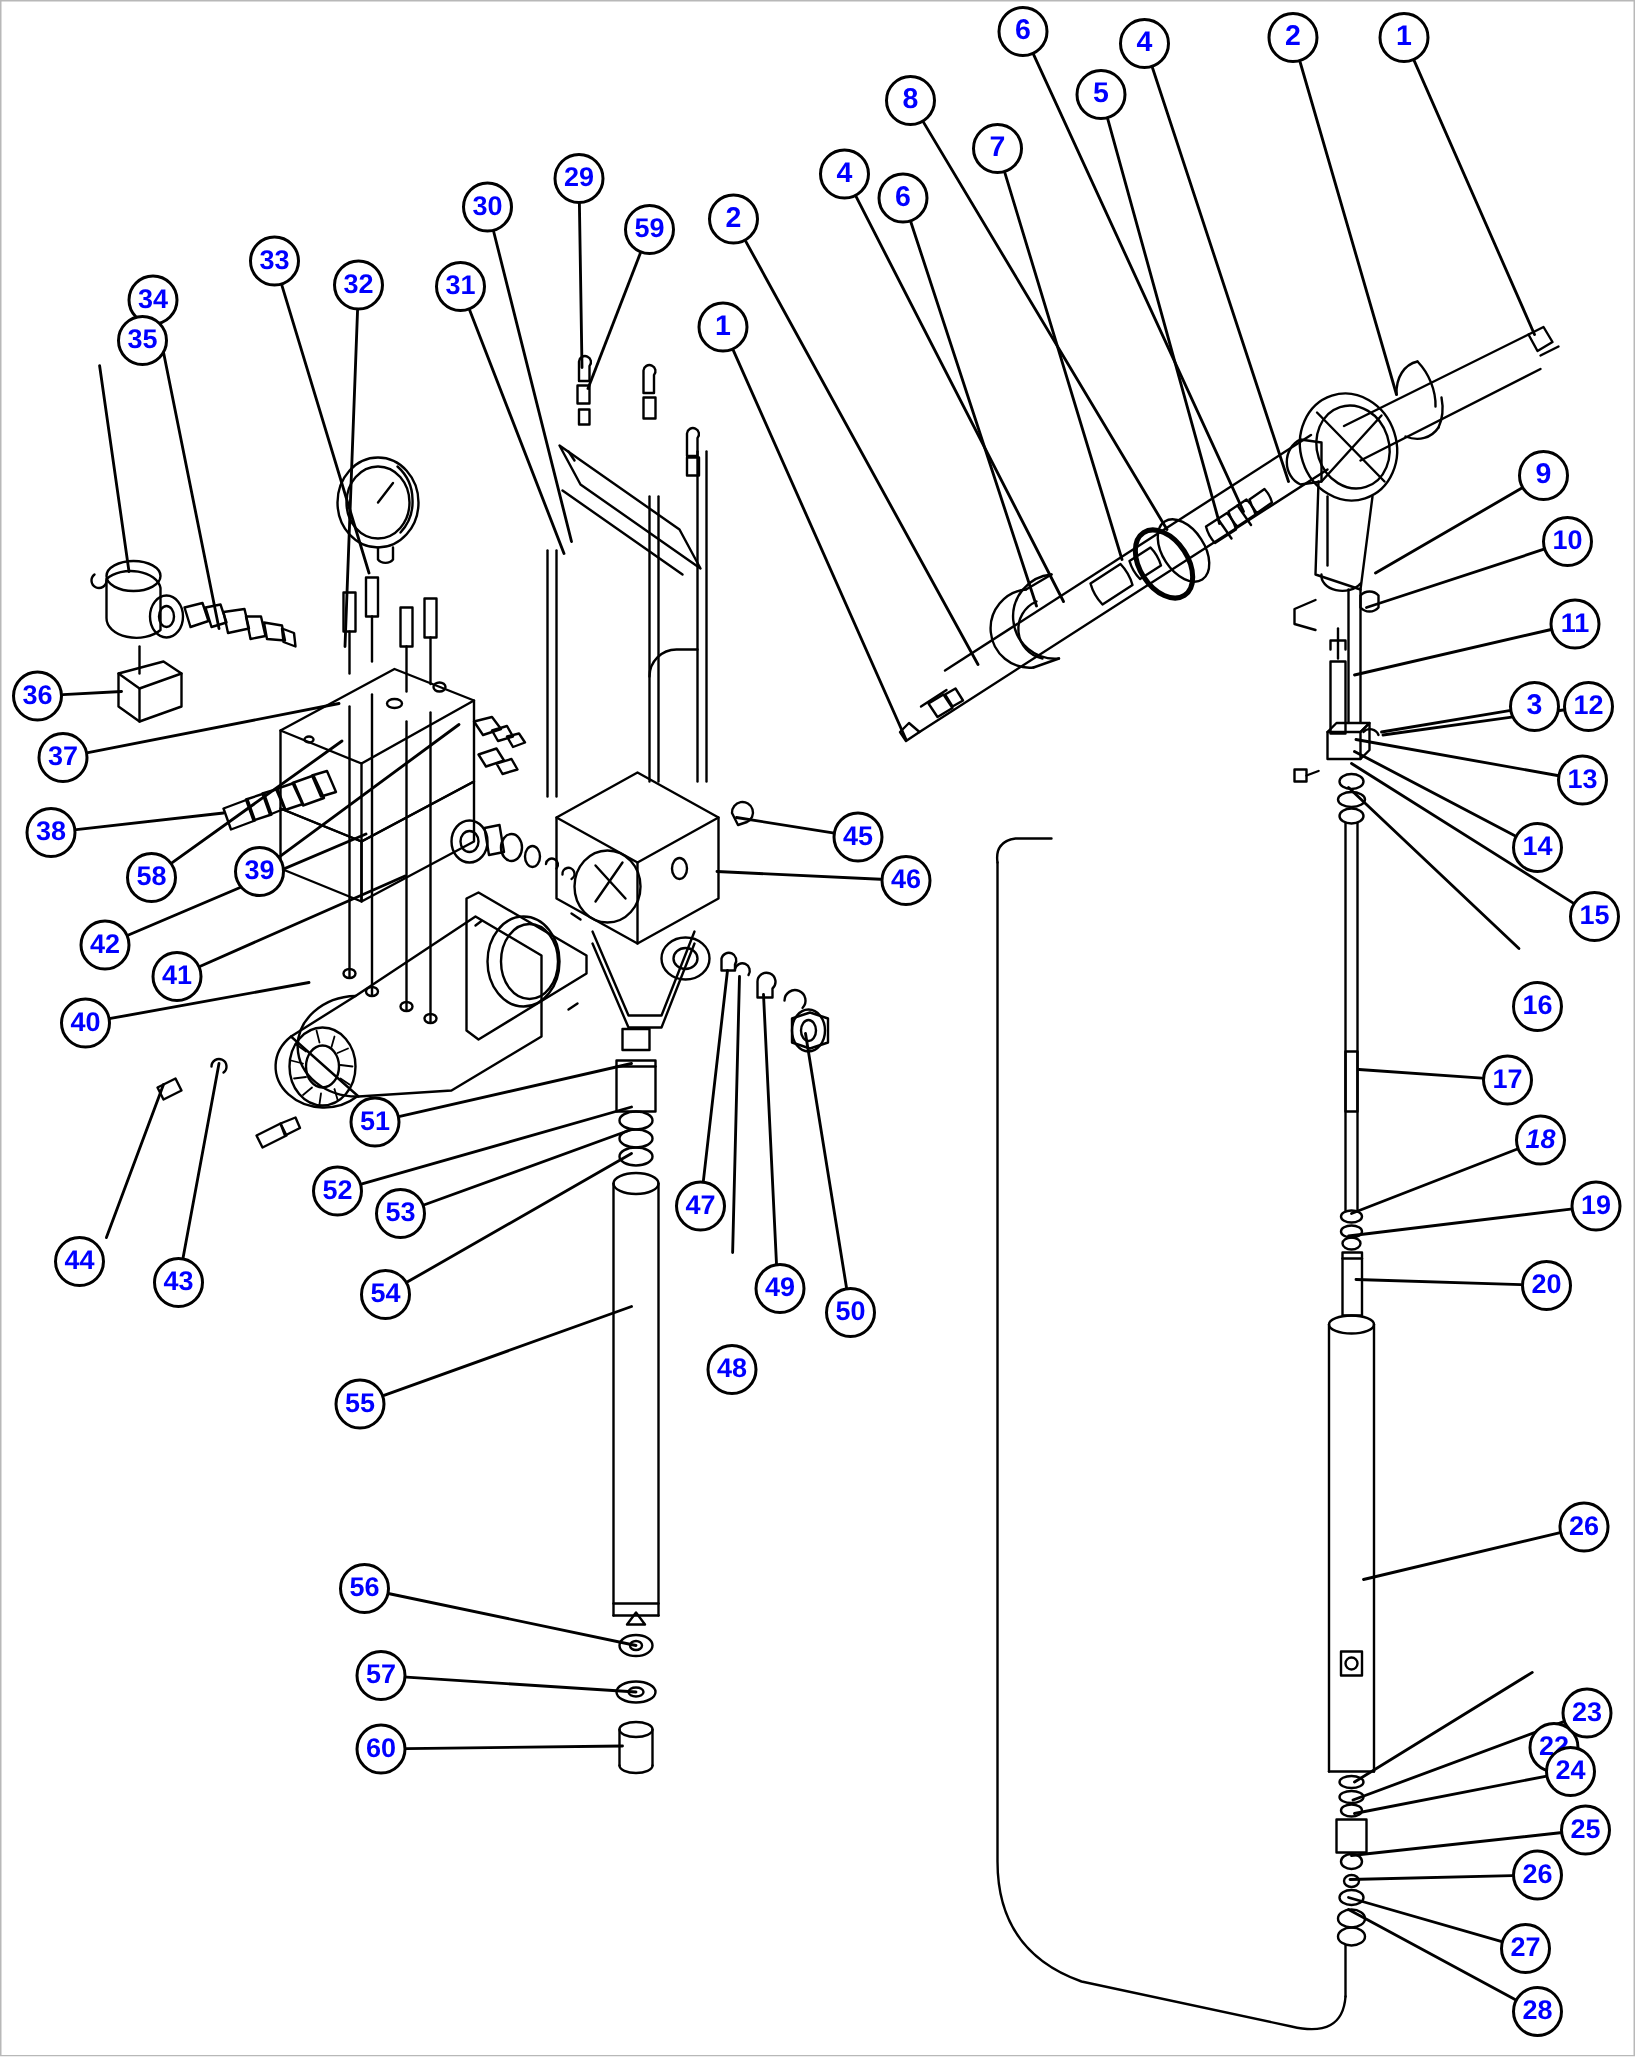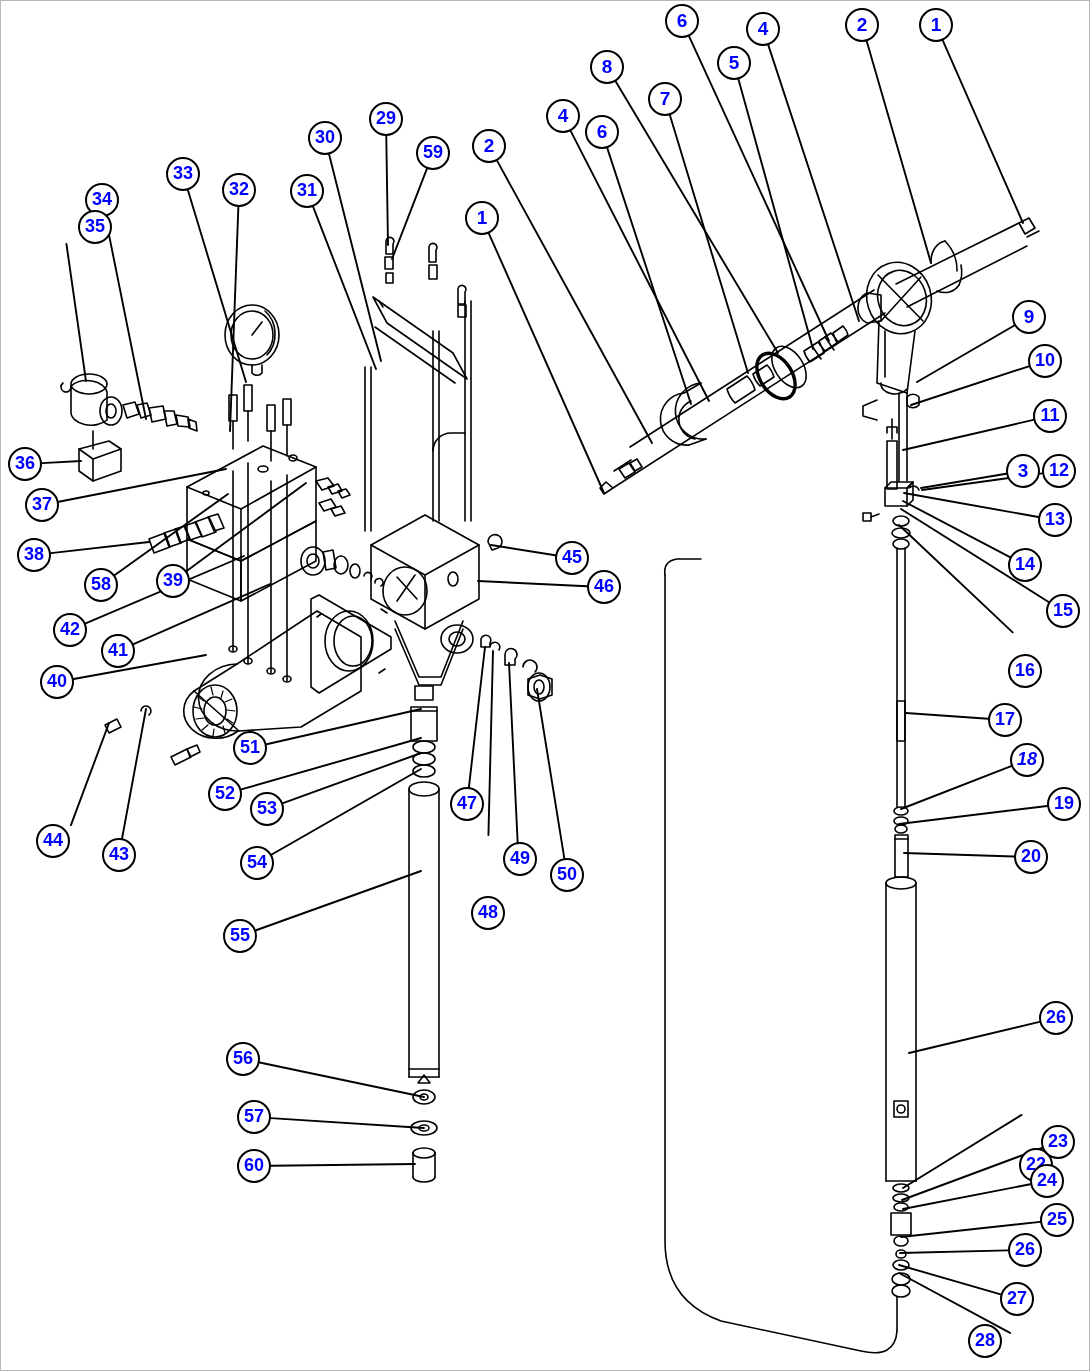--- a/index.html
+++ b/index.html
@@ -472,16 +472,16 @@
       <div class="callout w2" style="left: 1026px; top: 759px; font-style: italic;">18</div>
       <div class="callout w2" style="left: 1063px; top: 803px;">19</div>
       <div class="callout w2" style="left: 1030px; top: 856px;">20</div>
       <div class="callout w2" style="left: 1055px; top: 1017px;">26</div>
       <div class="callout w2" style="left: 1035px; top: 1164px; text-align: center;">22</div>
       <div class="callout w2" style="left: 1057px; top: 1141px;">23</div>
       <div class="callout w2" style="left: 1046px; top: 1180px;">24</div>
       <div class="callout w2" style="left: 1056px; top: 1219px;">25</div>
       <div class="callout w2" style="left: 1024px; top: 1249px;">26</div>
       <div class="callout w2" style="left: 1016px; top: 1298px;">27</div>
-      <div class="callout w2" style="left: 984px; top: 1340px;">28</div>
+      <div class="callout w2" style="left: 1024px; top: 1340px;">28</div>
     </div>
 
 </div>
 
 </body></html>

